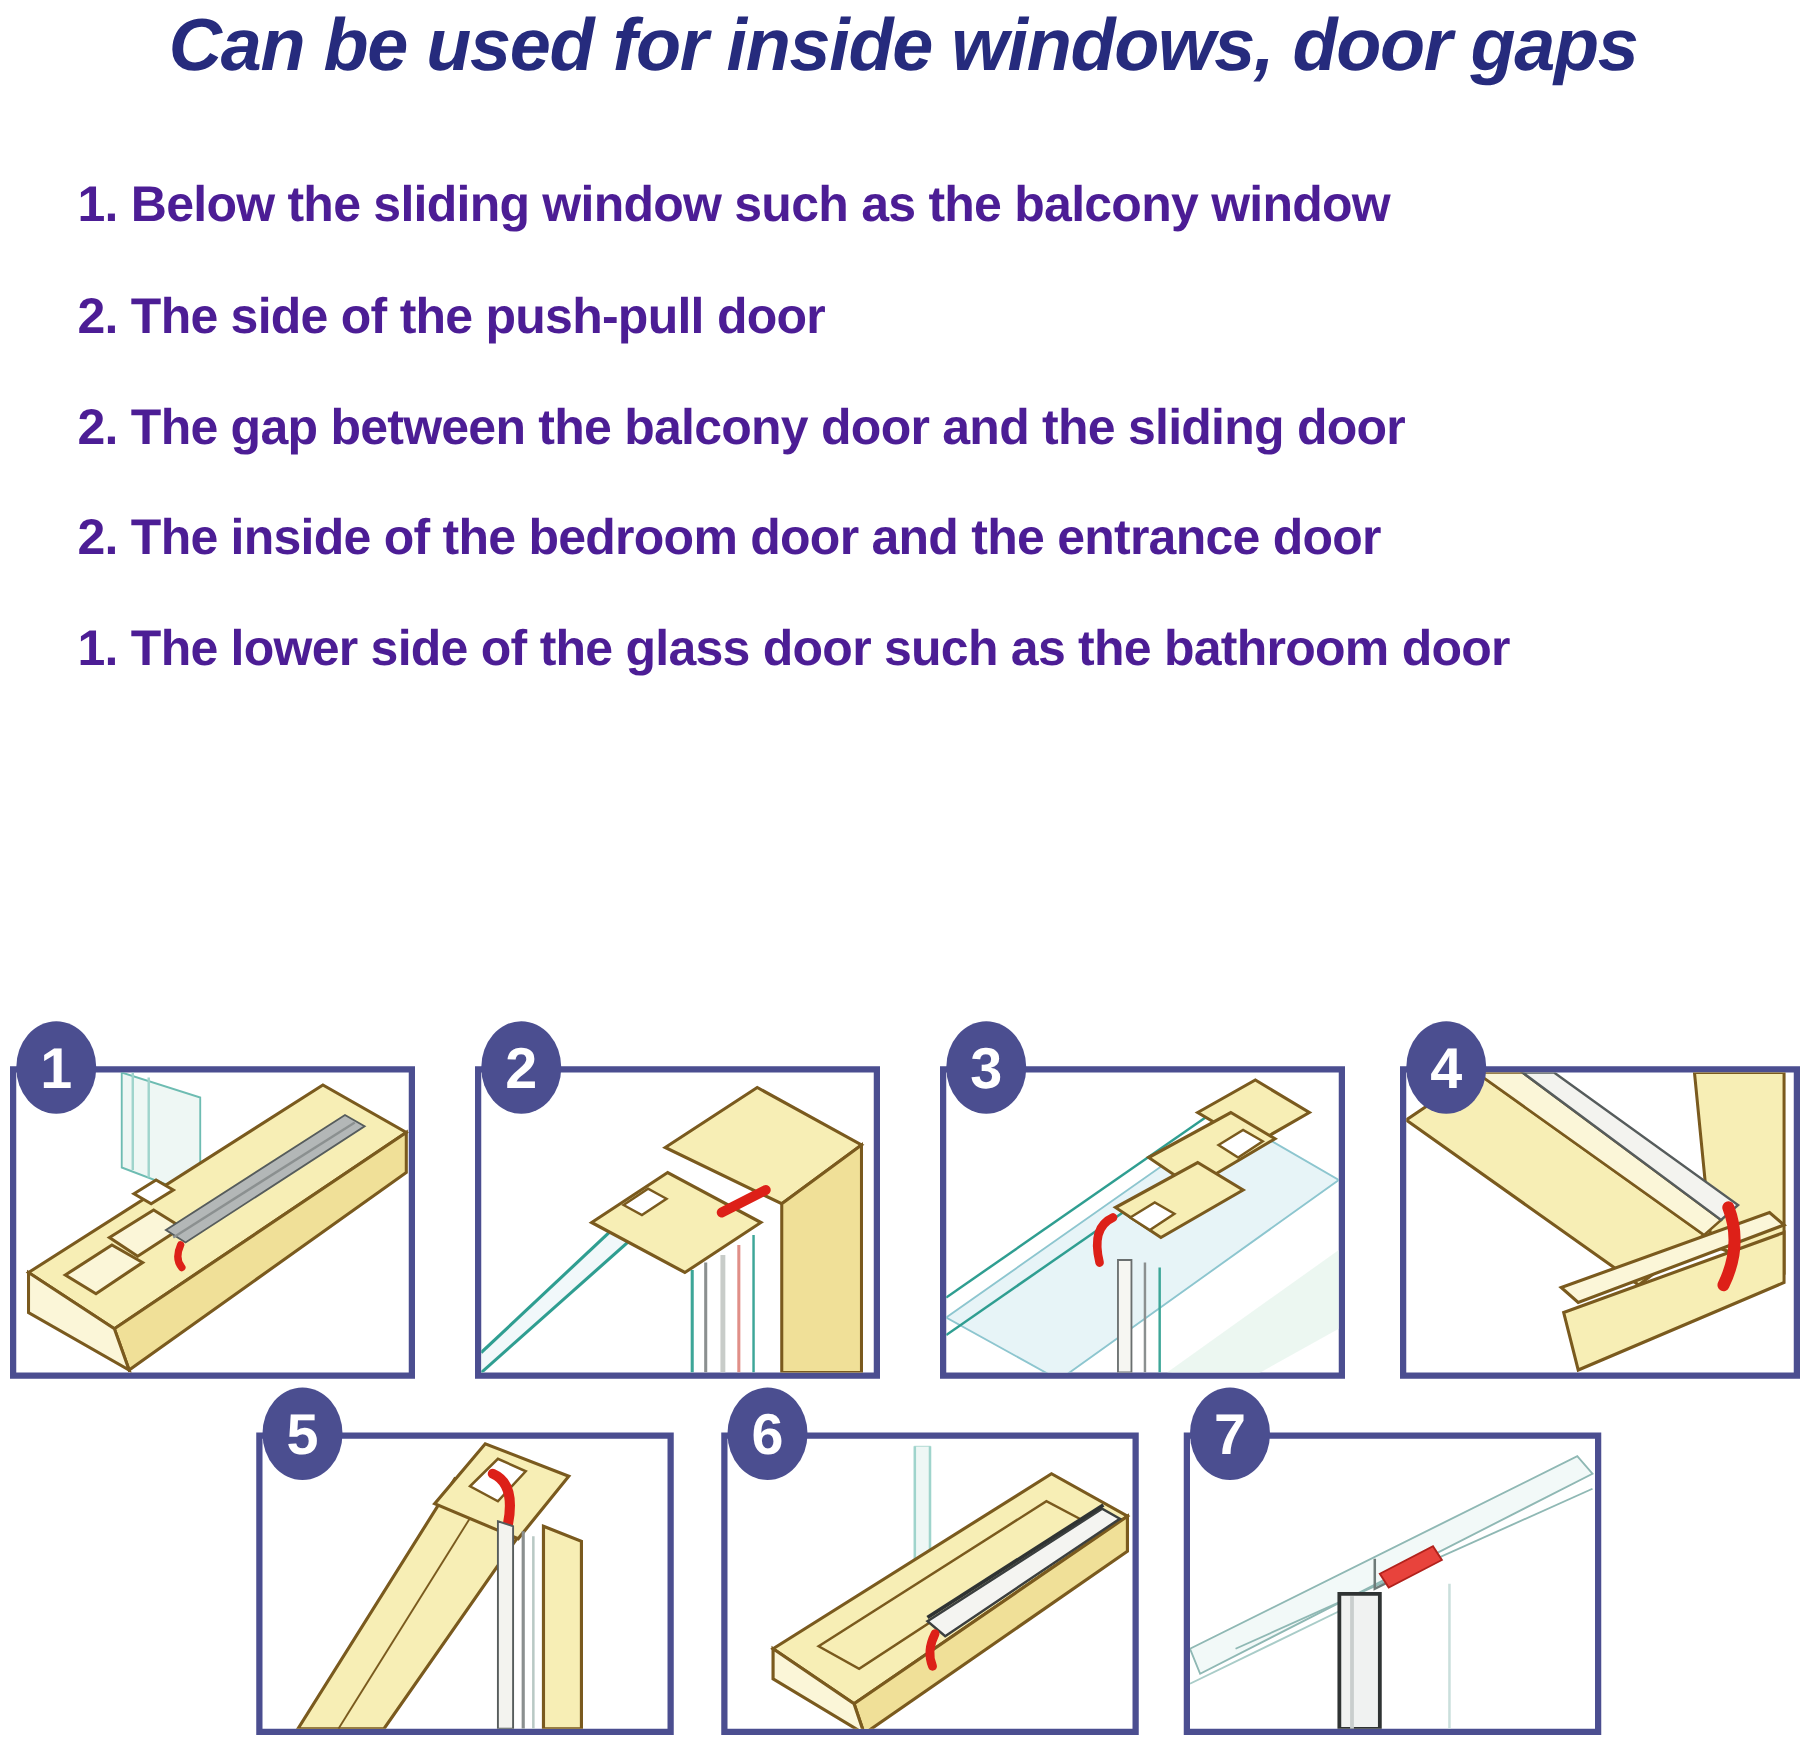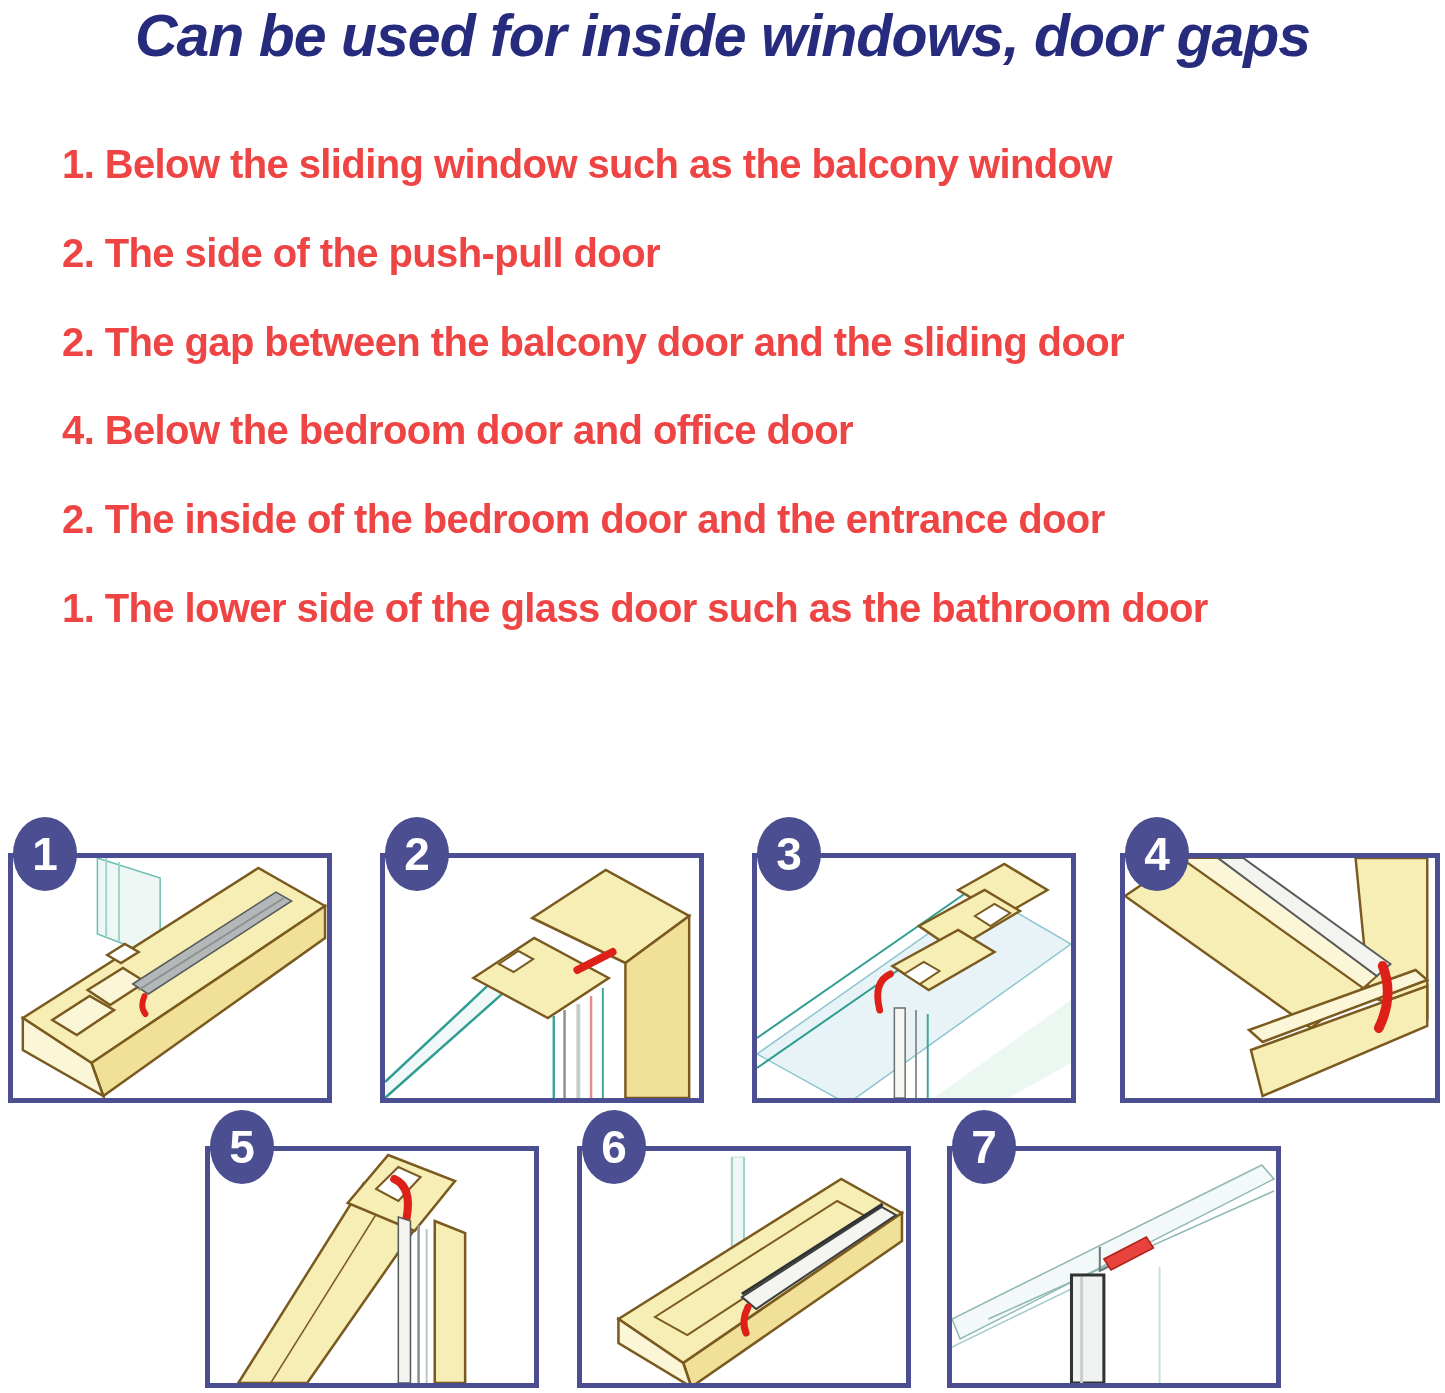--- a/index.html
+++ b/index.html
@@ -7,21 +7,21 @@
     position:relative; width:1445px; height:1393px; background:#ffffff;
     font-family:"Liberation Sans", sans-serif; overflow:hidden;
   }
   .title {
     position:absolute; top:2px; left:0; width:100%;
     text-align:center; font-size:59px; font-weight:bold; font-style:italic;
     color:#262b7d; letter-spacing:-1px; white-space:nowrap;
   }
   .uses-list { position:absolute; top:142px; left:62px; right:30px; }
   .uses-item {
-    font-size:40px; font-weight:bold; color:#ef4444;
+    font-size:40px; font-weight:bold; color:#4c1d95;
     margin-bottom:44px; letter-spacing:-0.6px; line-height:1.12;
     white-space:nowrap;
   }
   .panel {
     position:absolute; background:#ffffff;
     border:5px solid #4b4e90; box-sizing:border-box;
   }
   .panel svg { position:absolute; left:0; top:0; width:100%; height:100%; display:block; }
   .badge {
     position:absolute; left:0px; top:-41px; width:64px; height:74px;
@@ -43,21 +43,20 @@
 <body>
 
 <div class="page">
 
   <div class="title">Can be used for inside windows, door gaps</div>
 
   <div class="uses-list">
     <div class="uses-item">1. Below the sliding window such as the balcony window</div>
     <div class="uses-item">2. The side of the push-pull door</div>
     <div class="uses-item">2. The gap between the balcony door and the sliding door</div>
-    <div class="uses-item">4. Below the bedroom door and office door</div>
     <div class="uses-item">2. The inside of the bedroom door and the entrance door</div>
     <div class="uses-item">1. The lower side of the glass door such as the bathroom door</div>
   </div>
 
   <div class="panel" id="p1">
     <div class="badge">1</div>
     <svg viewBox="0 0 320 240" preserveAspectRatio="none">
 
       <polygon points="86,0 150,20 150,100 86,76" fill="#e9f5f1" opacity="0.75" stroke="#3da698" stroke-width="1.5"></polygon>
       <line x1="95" y1="0" x2="95" y2="78" stroke="#9fd4cc" stroke-width="2"></line>

